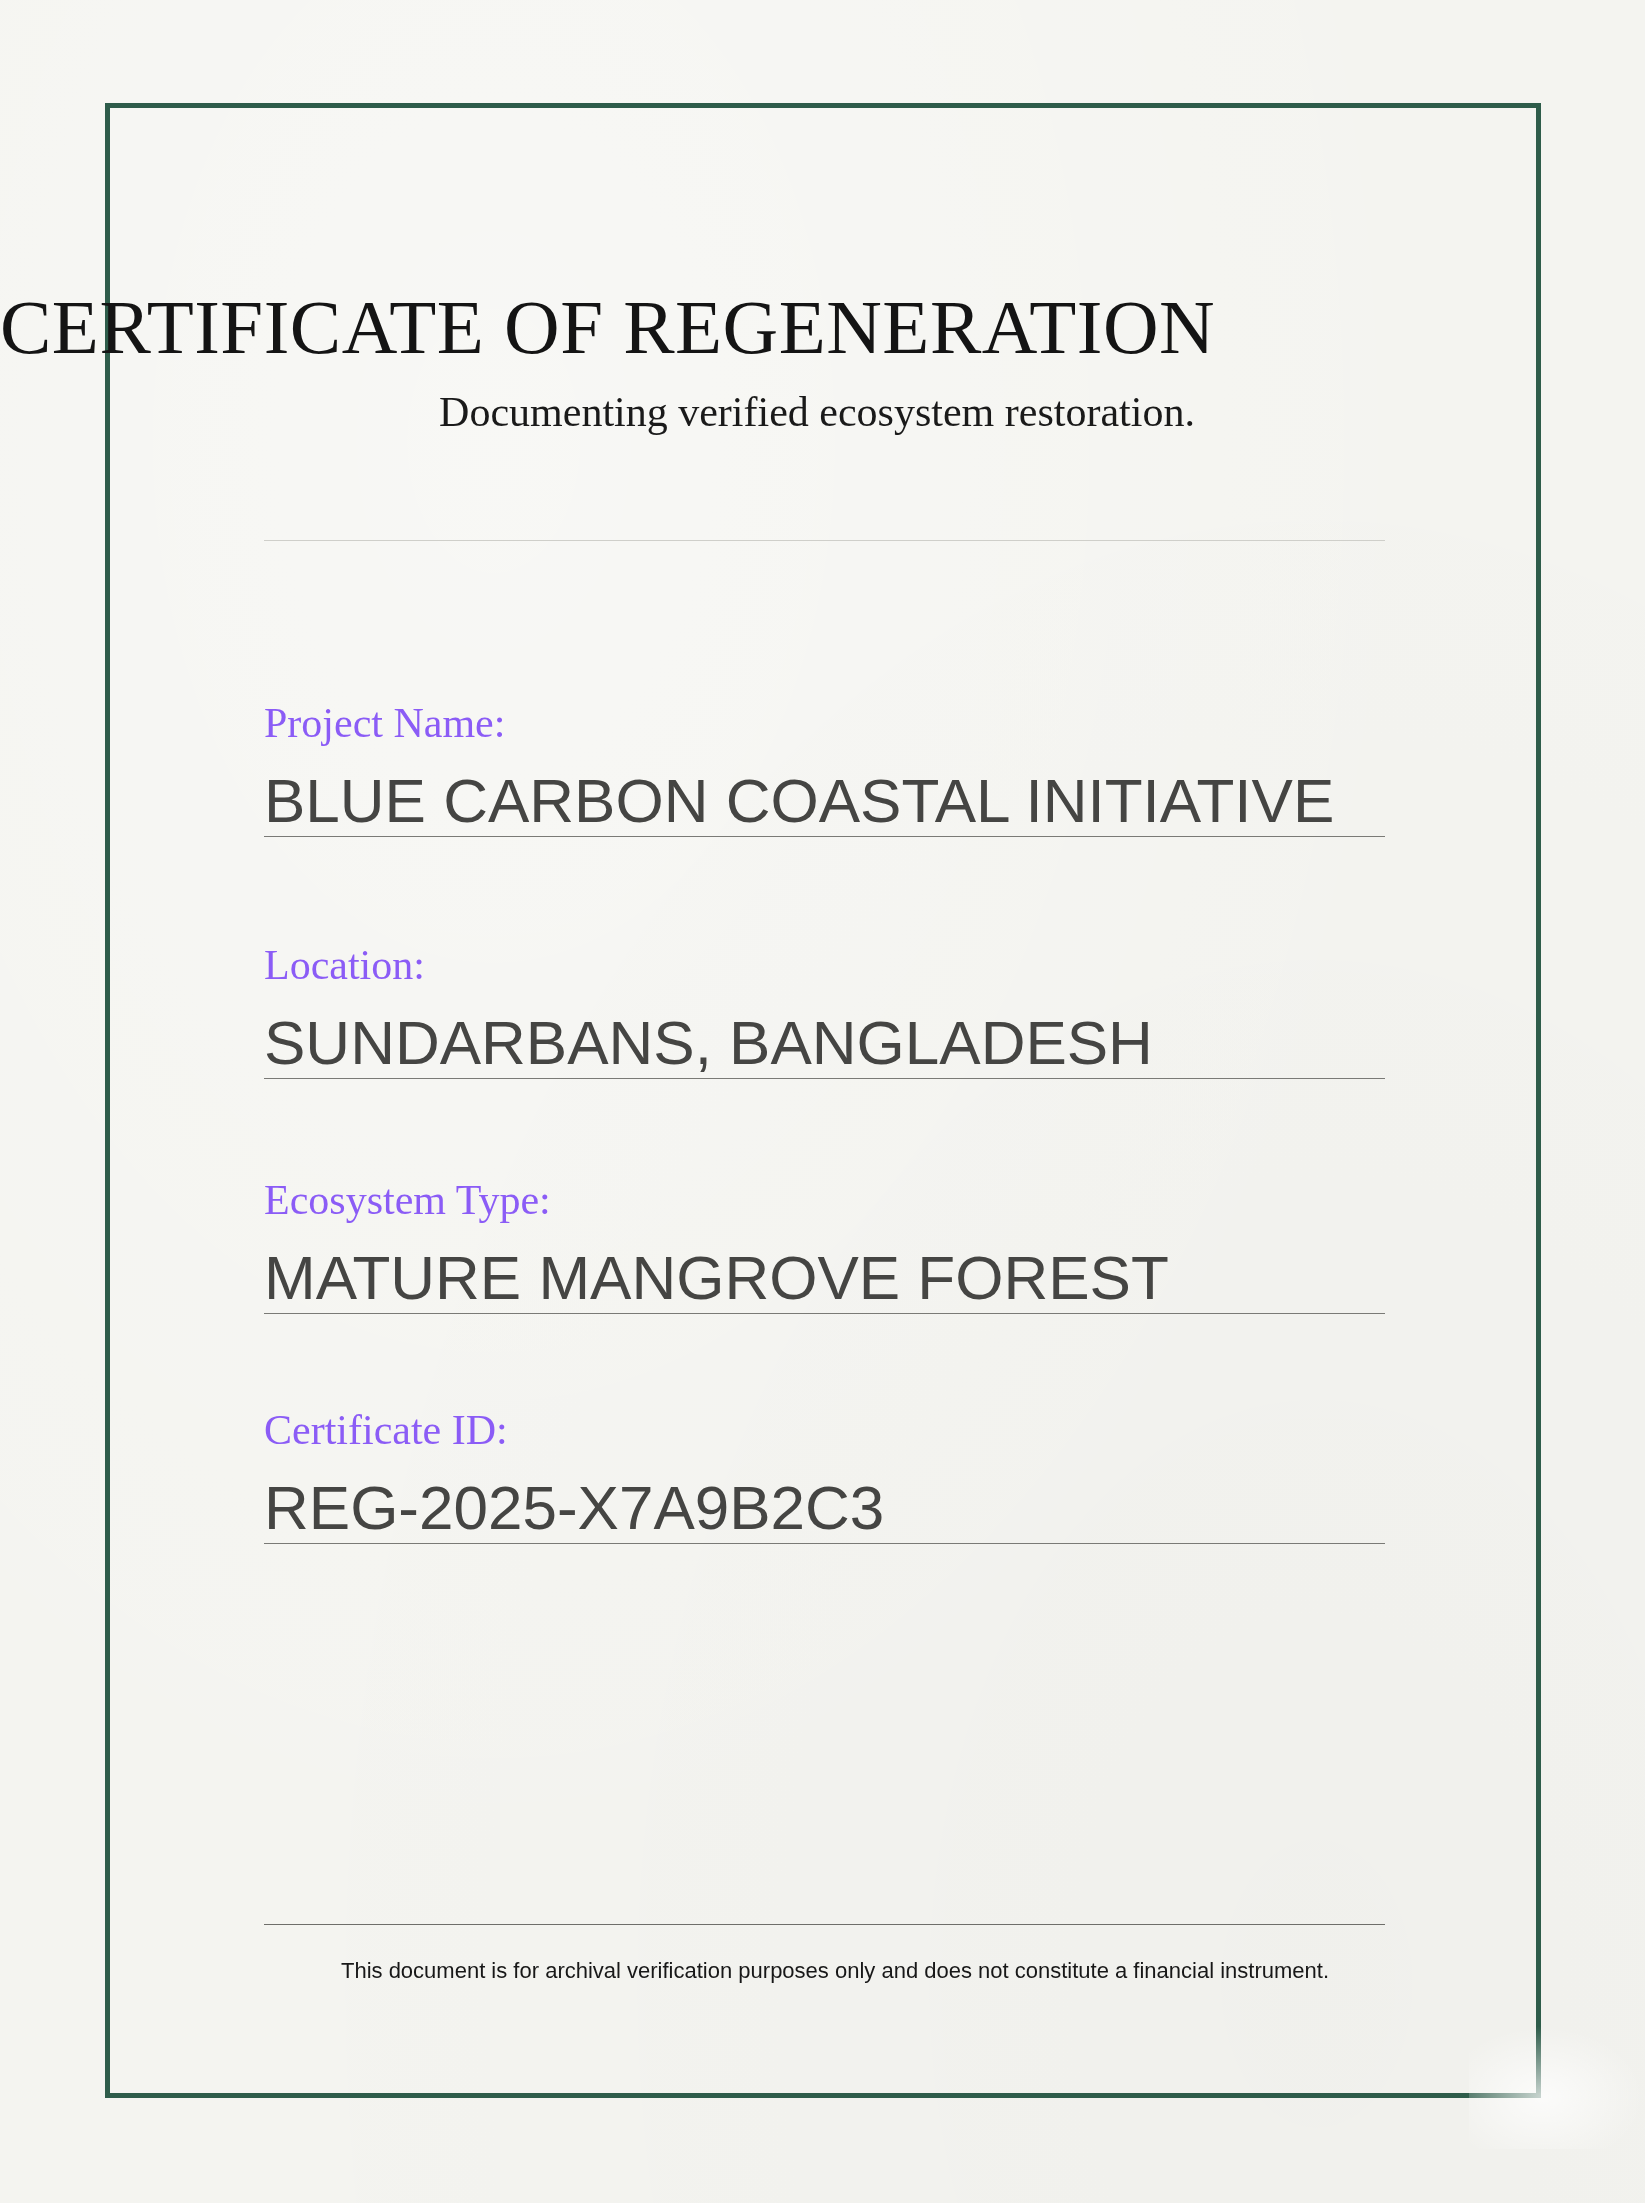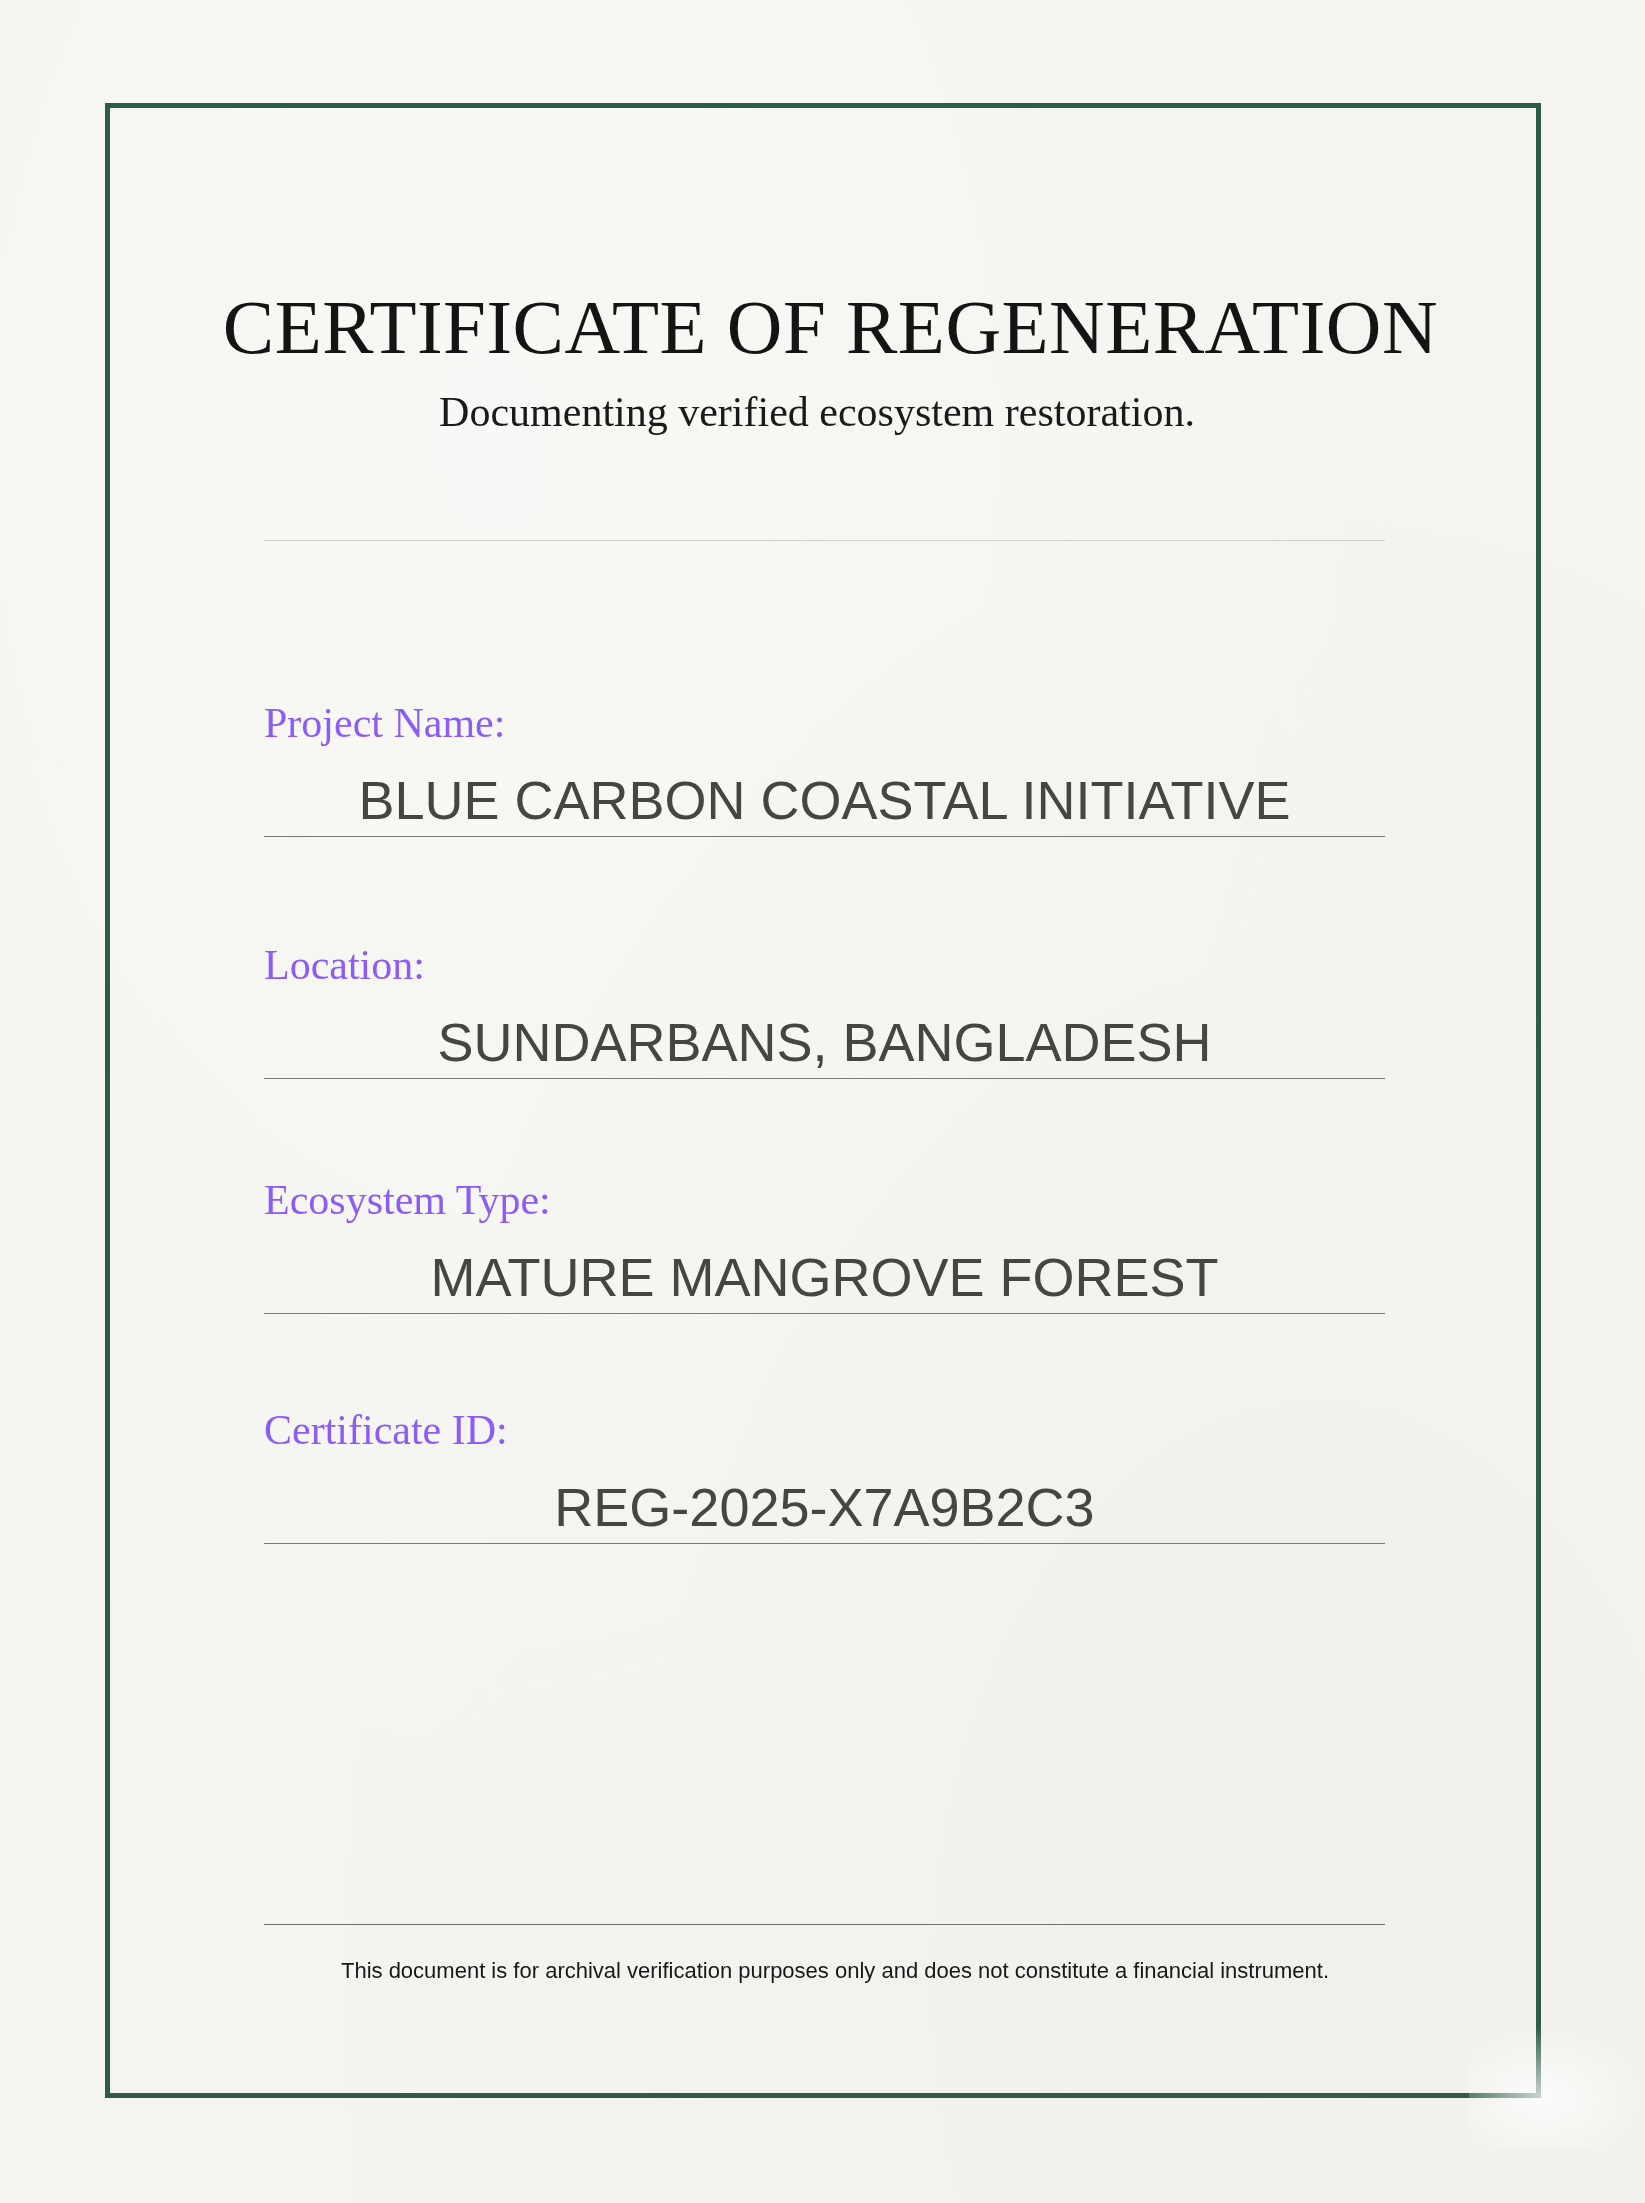--- a/index.html
+++ b/index.html
@@ -38,21 +38,21 @@
       width: 184px;
       height: 129px;
       background: radial-gradient(ellipse at 40% 60%, rgba(255,255,255,0.75), rgba(255,255,255,0) 65%);
       pointer-events: none;
     }
     .title {
       position: absolute;
       left: 0;
       width: 1438px;
       top: 281px;
-      text-align: right;
+      text-align: left;
       font-family: "Liberation Serif", serif;
       font-size: 77px;
       line-height: 92px;
       color: #141414;
       letter-spacing: 0.5px;
       margin: 0;
       font-weight: normal;
     }
     .subtitle {
       position: absolute;
@@ -81,28 +81,27 @@
     }
     .field-label {
       font-family: "Liberation Serif", serif;
       font-size: 42px;
       line-height: 51px;
       color: #8b5cf6;
       white-space: nowrap;
     }
     .field-value {
       font-family: "Liberation Sans", sans-serif;
-      font-size: 54px;
+      font-size: 62px;
       line-height: 59px;
       color: #454543;
       white-space: nowrap;
       margin-top: 22px;
       padding-bottom: 5.5px;
       border-bottom: 1.8px solid #7a7a76;
-      text-align: center;
     }
     .footer-rule {
       position: absolute;
       left: 264px;
       width: 1121px;
       top: 1924px;
       border-top: 1.8px solid #6e6e6a;
     }
     .footer-text {
       position: absolute;

